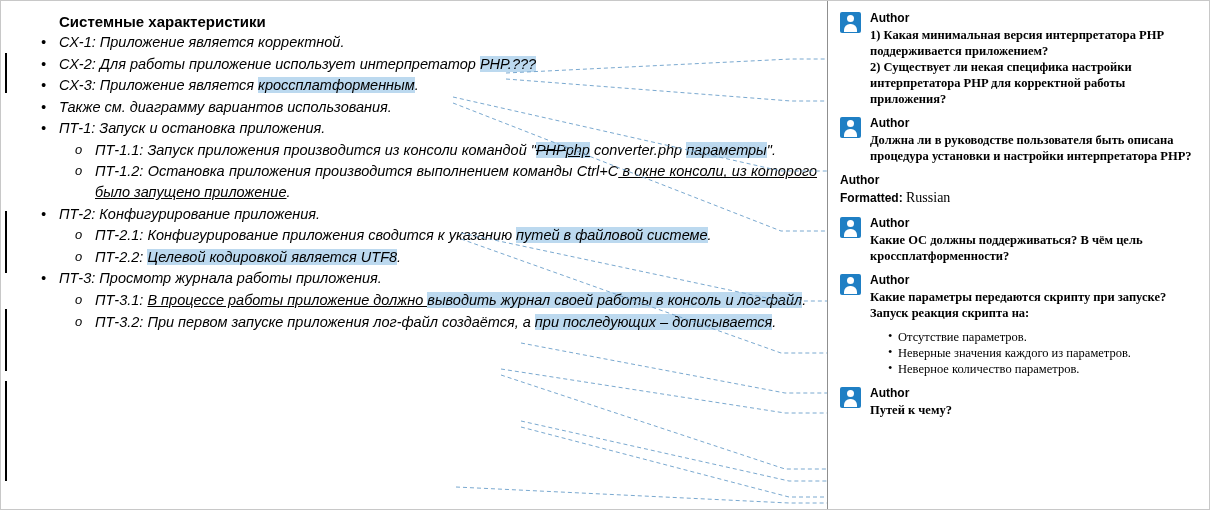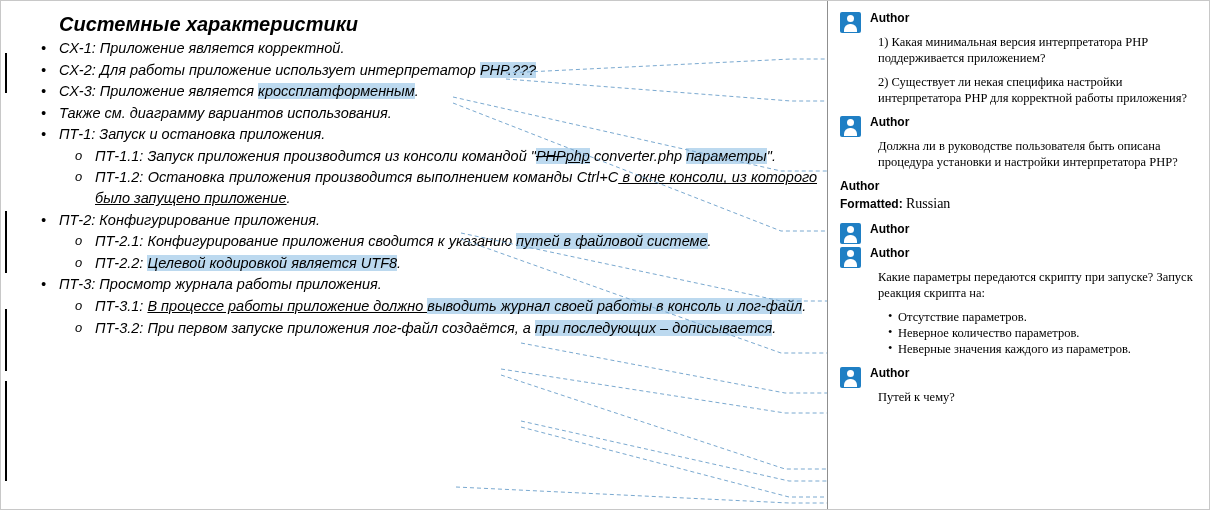--- a/index.html
+++ b/index.html
@@ -36,23 +36,22 @@
     position: relative;
     width: 100%;
   }
   .change-bar {
     position: absolute;
     left: 0;
     width: 2px;
     background: #000;
   }
   .heading {
-    font-style: italic;
     font-weight: bold;
-    font-size: 20px;
+    font-size: 15px;
     margin: 0 0 2px 0;
     padding-left: 32px;
   }
   .heading.second {
     margin-top: 13px;
   }
   ul.lvl1 {
     list-style: none;
     margin: 0;
     padding: 0;
@@ -170,21 +169,22 @@
     font-weight: bold;
     line-height: 1.25;
     margin-bottom: 1px;
   }
   .ctext {
     font-family: "Liberation Serif", serif;
     font-size: 12.5px;
     line-height: 1.28;
   }
   .ctext p {
-    margin: 8px;
+    margin: 0;
+    font-weight: bold;
   }
   .fmt-label {
     font-family: "Liberation Sans", sans-serif;
     font-size: 12px;
     font-weight: bold;
     line-height: 1.25;
   }
   .fmt-value {
     font-family: Liberation Serif, serif;
     font-weight: normal;
@@ -337,31 +337,34 @@
     </div>
 
     <div class="comment noavatar">
       <div class="author">Author</div>
       <div class="fmt-label"><span>Formatted:</span> <span class="fmt-value">Russian</span></div>
     </div>
 
     <div class="comment">
       <div class="avatar"></div>
       <div class="author">Author</div>
+      <div class="ctext">
+        <p>Какие ОС должны поддерживаться? В чём цель кроссплатформенности?</p>
+      </div>
     </div>
 
     <div class="comment">
       <div class="avatar"></div>
       <div class="author">Author</div>
       <div class="ctext">
         <p>Какие параметры передаются скрипту при запуске? Запуск реакция скрипта на:</p>
         <ul class="clist">
           <li>Отсутствие параметров.</li>
+          <li>Неверные значения каждого из параметров.</li>
           <li>Неверное количество параметров.</li>
-          <li>Неверные значения каждого из параметров.</li>
         </ul>
       </div>
     </div>
 
     <div class="comment">
       <div class="avatar"></div>
       <div class="author">Author</div>
       <div class="ctext">
         <p>Путей к чему?</p>
       </div>

